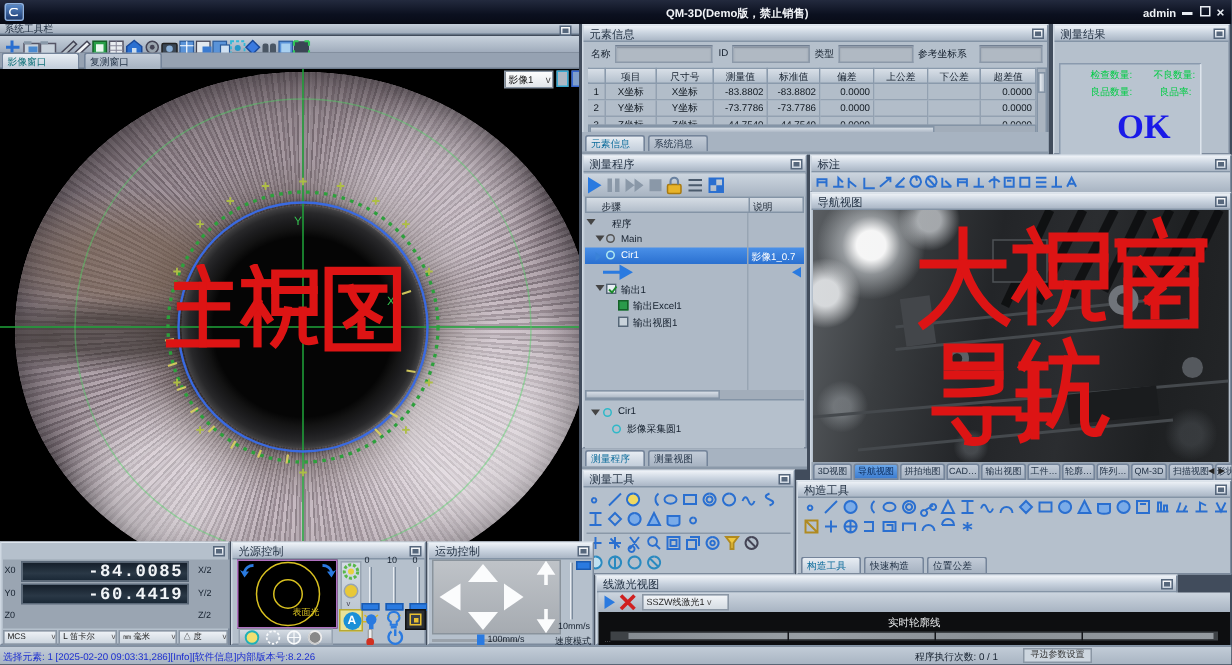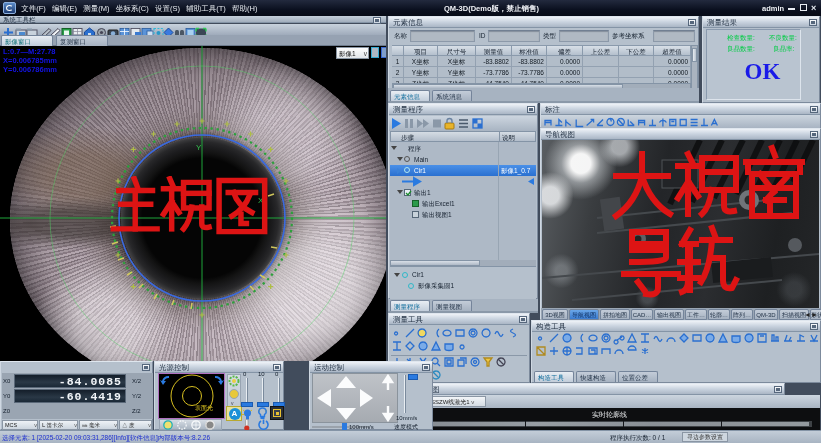--- a/index.html
+++ b/index.html
@@ -11,21 +11,20 @@
 .tab{position:absolute;height:11px;line-height:11px;font-size:6.5px;color:#243448;background:linear-gradient(#c3ccd8,#a6b2c1);border:1px solid #74849a;border-bottom:none;border-radius:2px 2px 0 0;padding:0 3px;}
 .tab.on{background:linear-gradient(#e8edf3,#c2cdda);color:#0b6b9b;}
 .inp{position:absolute;background:#b0b9c3;border:1px solid #8c99a9;border-top-color:#717f92;box-shadow:inset 0 1px 1px rgba(90,100,115,.5);}
 .cell{position:absolute;overflow:hidden;white-space:nowrap;}
 </style></head><body>
 
 <div class="abs" style="left:0;top:0;width:821px;height:16px;background:linear-gradient(#232a3e,#0b101f 60%,#070b16);">
   <div class="abs" style="left:3px;top:2px;width:13px;height:12px;background:linear-gradient(#5a8ac8,#1e3c72);border:1px solid #8fb2e0;border-radius:2px;">
     <div class="abs" style="left:2px;top:2px;width:7px;height:6px;border:1.5px solid #fff;border-right-color:transparent;border-radius:50%;"></div>
   </div>
-  <div class="abs" style="left:17px;top:4px;color:#e9edf2;font-size:7.5px;letter-spacing:0;white-space:pre;">  文件(F)   编辑(E)   测量(M)   坐标系(C)   设置(S)   辅助工具(T)   帮助(H)</div>
   <div class="abs" style="left:444px;top:4px;color:#f2f4f8;font-size:7.5px;font-weight:bold;">QM-3D(Demo版，禁止销售)</div>
   <div class="abs" style="left:762px;top:4px;color:#eef1f5;font-size:7.5px;font-weight:bold;">admin</div>
   <div class="abs" style="left:788px;top:8px;width:7px;height:2px;background:#e8ecf2;"></div>
   <div class="abs" style="left:800px;top:4px;width:7px;height:7px;border:1.5px solid #e8ecf2;"></div>
   <div class="abs" style="left:811px;top:3px;color:#e8ecf2;font-size:9px;font-weight:bold;">×</div>
 </div>
 
 <div class="abs" style="left:0;top:16px;width:386px;height:7px;background:linear-gradient(#c5cfda,#a2aebd);border-bottom:1px solid #8494a6;"></div>
 <div class="abs" style="left:3px;top:16px;font-size:6.5px;color:#1d2c3e;line-height:8px;">系统工具栏</div>
 <div class="pin" style="left:373px;top:17px;position:absolute;"></div>
@@ -108,21 +107,20 @@
         <path d="M283.5 209 h5 M286 206.5 v5"></path>
         <path d="M115.5 209 h5 M118 206.5 v5"></path>
       </g>
     <g stroke="rgba(215,205,95,.95)" stroke-width="1.5">
       <path d="M116 180 l-6 1 M118 196 l-6 2 M124 212 l-6 2 M132 226 l-5 3 M143 238 l-4 4 M157 248 l-3 5 M174 254 l-2 5 M192 257 l-1 6 M250 240 l4 4 M260 229 l5 3 M271 201 l6 1 M268 150 l6 -2"></path>
     </g>
     <text x="196" y="104" fill="#35c04e" font-size="8">Y</text>
     <text x="258" y="157" fill="#35c04e" font-size="8">X</text>
   </svg>
 
-  <div class="abs" style="left:3px;top:1px;color:#1414e6;font-size:7.5px;font-weight:bold;line-height:9px;">L:0.7—M:27.78<br>X=0.006785mm<br>Y=0.006786mm</div>
 
   <svg class="abs" style="left:108px;top:130px;" width="162" height="62" viewBox="0 0 170 68" id="zhushitu">
       <g stroke="#dd1414" stroke-width="6" fill="none" stroke-linecap="square">
         <path d="M25 3 l3 8"></path>
         <path d="M8 16 h37"></path>
         <path d="M10 31 h33"></path>
         <path d="M2 58 h48"></path>
         <path d="M26 16 v42"></path>
         <path d="M64 3 l3 7"></path>
         <path d="M57 14 h17"></path>
@@ -207,21 +205,21 @@
   </div>
 </div>
 <div class="abs" style="left:388px;top:88px;width:311px;height:14px;background:#a7b3c1;"></div>
 <div class="tab on" style="left:390px;top:90px;width:40px;">元素信息</div>
 <div class="tab" style="left:432px;top:90px;width:40px;">系统消息</div>
 <div class="abs" style="left:388px;top:101px;width:311px;height:2px;background:#8b99a9;"></div>
 
 <div class="panel" style="left:702px;top:16px;width:118px;height:87px;">
   <div class="phdr">测量结果</div>
     <div class="pin"></div>
-  <div class="abs" style="left:3px;top:12px;width:95px;height:71px;background:#b9c4d0;border:1px solid #8a9aae;border-bottom-color:#dde4ec;border-right-color:#dde4ec;">
+  <div class="abs" style="left:3px;top:25px;width:95px;height:71px;background:#b9c4d0;border:1px solid #8a9aae;border-bottom-color:#dde4ec;border-right-color:#dde4ec;">
     <div class="abs" style="left:0;top:2px;width:111px;color:#00cc44;font-size:6.5px;line-height:11px;">
       <span class="abs" style="left:20px;top:0;">检查数量:</span>
         <span class="abs" style="left:62px;top:0;">不良数量:</span>
       <span class="abs" style="left:20px;top:11px;">良品数量:</span>
         <span class="abs" style="left:66px;top:11px;">良品率:</span>
     </div>
     <div class="abs" style="left:0;top:29px;width:111px;text-align:center;color:#1a1ae8;font-size:23px;font-weight:bold;font-family:'Liberation Serif',serif;">OK</div>
   </div>
 </div>
 
@@ -748,21 +746,21 @@
 <svg class="abs" style="left:5px;top:57.5px;" width="62" height="10" viewBox="0 0 62 10">
  <circle cx="8" cy="5" r="4.2" fill="#f0e070" stroke="#20b0b8" stroke-width="1.3"></circle>
  <circle cx="22" cy="5" r="4.2" fill="none" stroke="#f8fafc" stroke-width="1.2" stroke-dasharray="1.6 1.2"></circle>
  <circle cx="36" cy="5" r="4.2" fill="none" stroke="#f8fafc" stroke-width="1.2"></circle>
       <path d="M36 0.8 v8.4 M31.8 5 h8.4" stroke="#f8fafc" stroke-width="0.8"></path>
  <circle cx="50" cy="5" r="4.2" fill="#888" stroke="#eee" stroke-width="1.2"></circle>
       <path d="M47 2 a4.2 4.2 0 0 0 6 6" fill="none" stroke="#ccc"></path>
 </svg>
   </div>
 
-<div class="panel" style="left:285px;top:361px;width:124px;height:69px;margin-left:24px;" id="motionctl">
+<div class="panel" style="left:285px;top:361px;width:111px;height:69px;" id="motionctl">
     <div class="phdr">运动控制</div>
     <div class="pin"></div>
 <div class="abs" style="left:2px;top:11px;width:86px;height:50px;background:linear-gradient(#bfc3c8,#a6abb1);border:1px solid #8a939c;">
  <svg width="84" height="48" viewBox="0 0 84 48">
   <path d="M33 2 L23 14 L43 14 Z" fill="#fbfcfd"></path>
   <path d="M33 46 L23 34 L43 34 Z" fill="#fbfcfd"></path>
   <path d="M4 24 L18 15 L18 33 Z" fill="#fbfcfd"></path>
   <path d="M60 24 L47 15 L47 33 Z" fill="#fbfcfd"></path>
   <g stroke="#fbfcfd" stroke-width="2.4" fill="#fbfcfd">
           <path d="M75 7 v9"></path>

